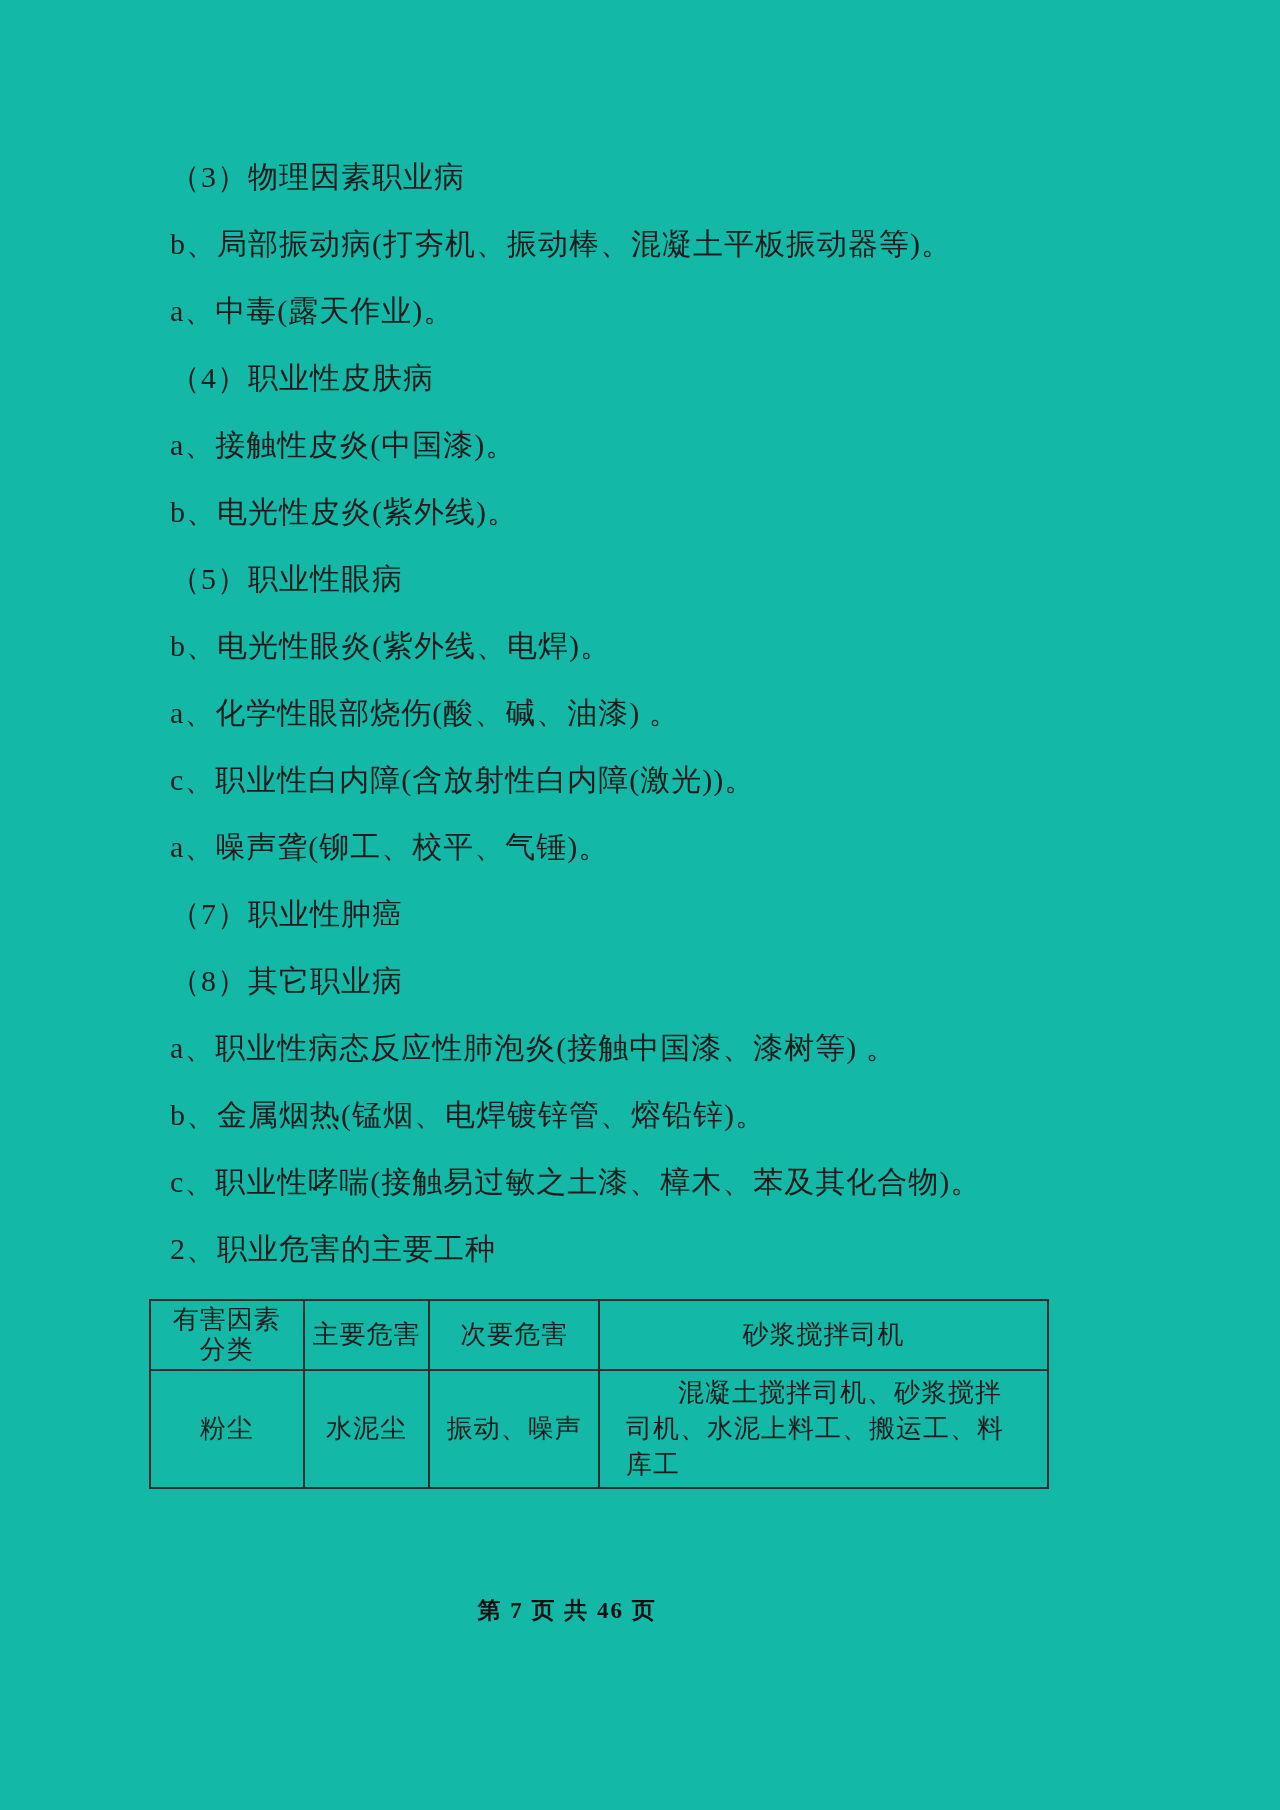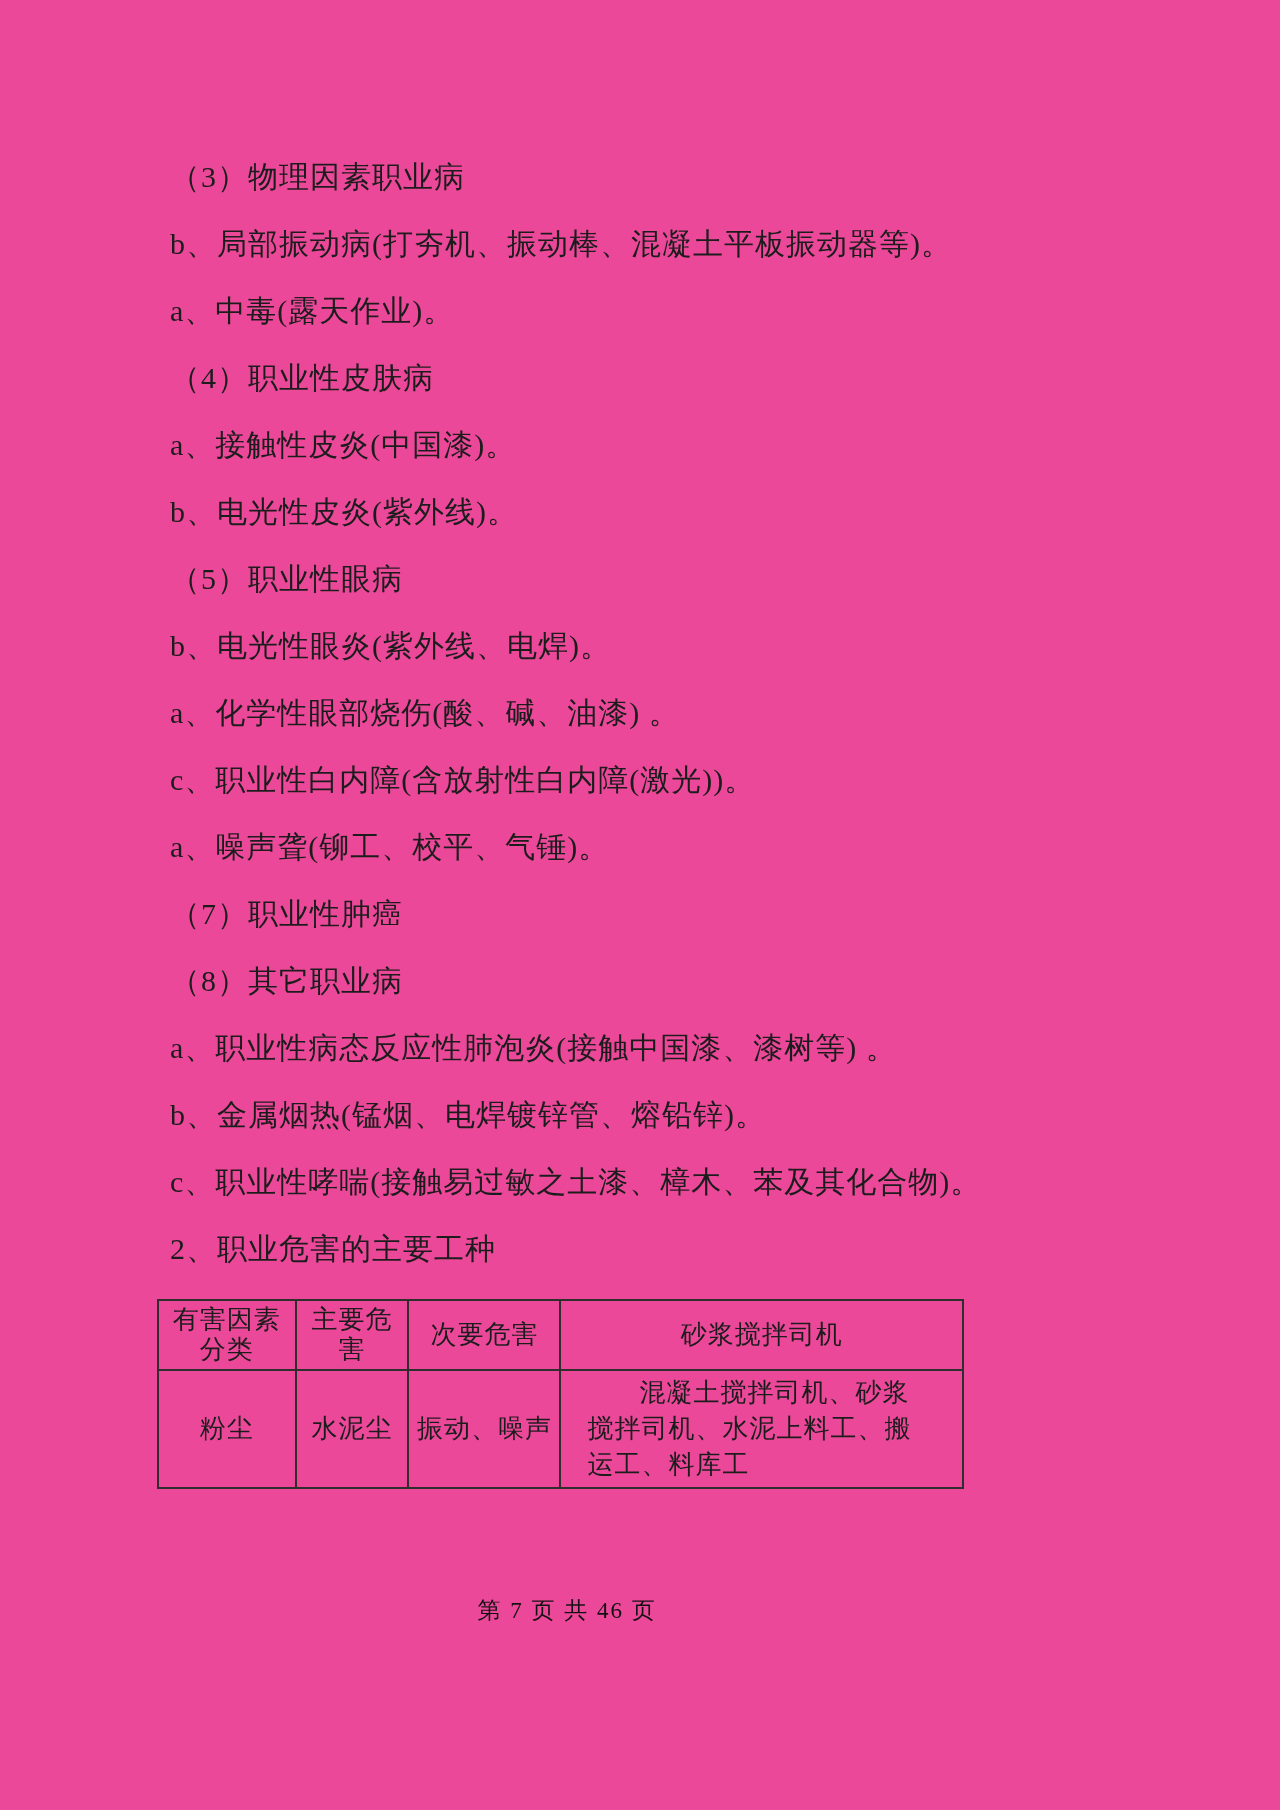--- a/index.html
+++ b/index.html
@@ -4,44 +4,43 @@
 <style>
   html, body {
     margin: 0;
     padding: 0;
     background: #ffffff;
   }
   .page {
     position: relative;
     width: 1280px;
     height: 1810px;
-    background: #ec4899;
+    background: #14b8a6;
     overflow: hidden;
     font-family: "Liberation Serif", "DejaVu Serif", serif;
     color: #1c1c1c;
   }
   .content {
     padding: 160px 0 0 149px;
     width: 952px;
   }
   .para {
     font-size: 30px;
     line-height: 34px;
     height: 34px;
     margin: 0 0 33px 0;
     padding-left: 21px;
     white-space: pre;
     letter-spacing: 1px;
   }
   table.hazard-table {
     border-collapse: collapse;
     table-layout: fixed;
-    width: 807px;
+    width: 900px;
     margin-top: 1px;
-    margin-left: 8px;
   }
   table.hazard-table col.c1 { width: 17.1%; }
   table.hazard-table col.c2 { width: 14.0%; }
   table.hazard-table col.c3 { width: 18.9%; }
   table.hazard-table col.c4 { width: 50.0%; }
   table.hazard-table th,
   table.hazard-table td {
     border: 2px solid #2e2e2e;
     font-weight: normal;
     font-size: 26px;
@@ -64,21 +63,21 @@
     text-indent: 2em;
     padding: 4px 26px;
   }
   .footer {
     position: relative;
     left: -58px;
     width: 952px;
     margin-top: 106px;
     text-align: center;
     font-size: 23px;
-    font-weight: normal;
+    font-weight: bold;
     letter-spacing: 2px;
     color: #111111;
   }
 </style>
 </head>
 <body>
 
 <div class="page">
   <div class="content">
 

